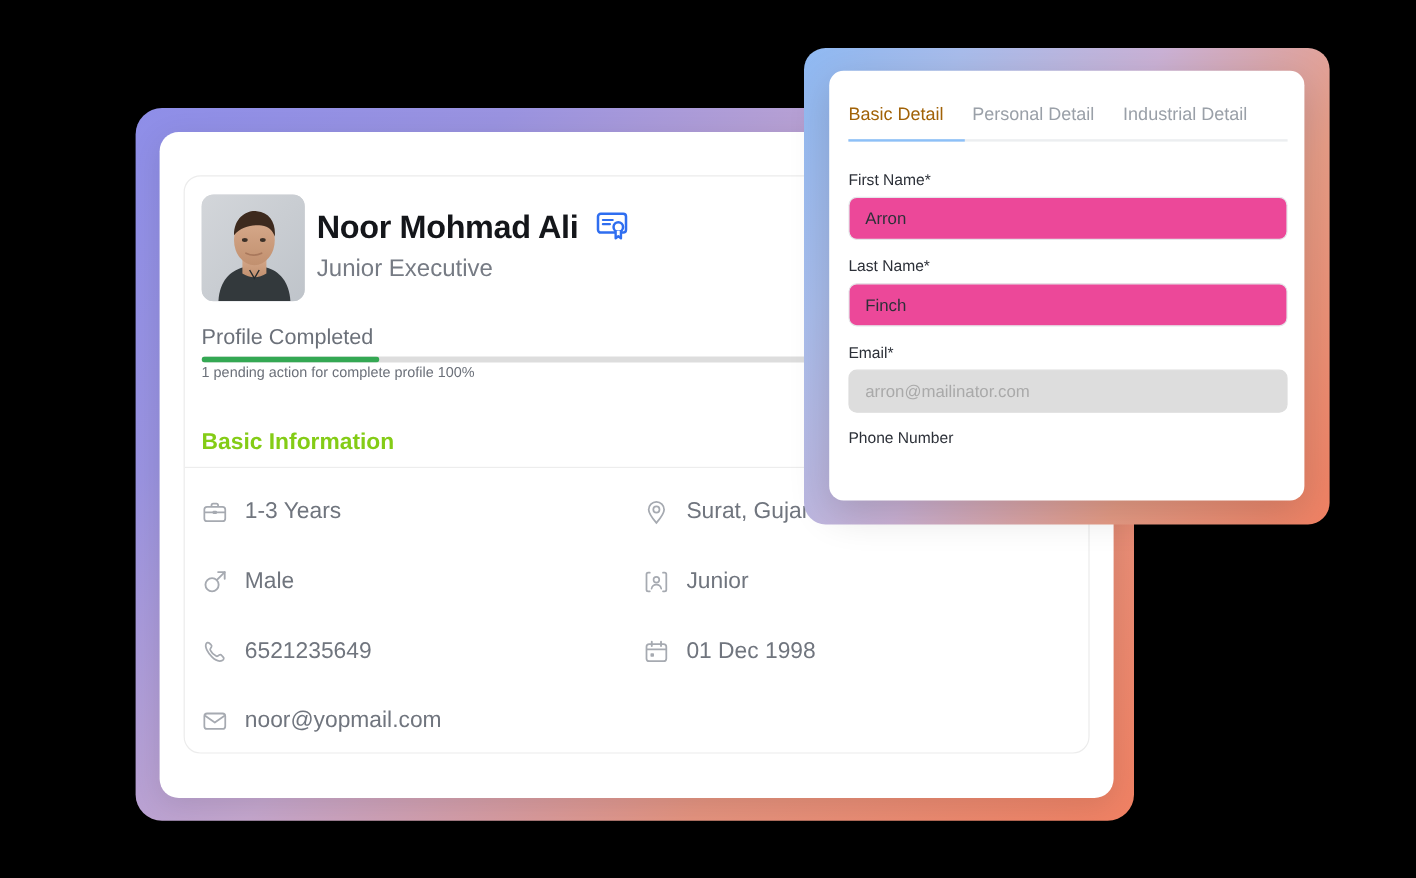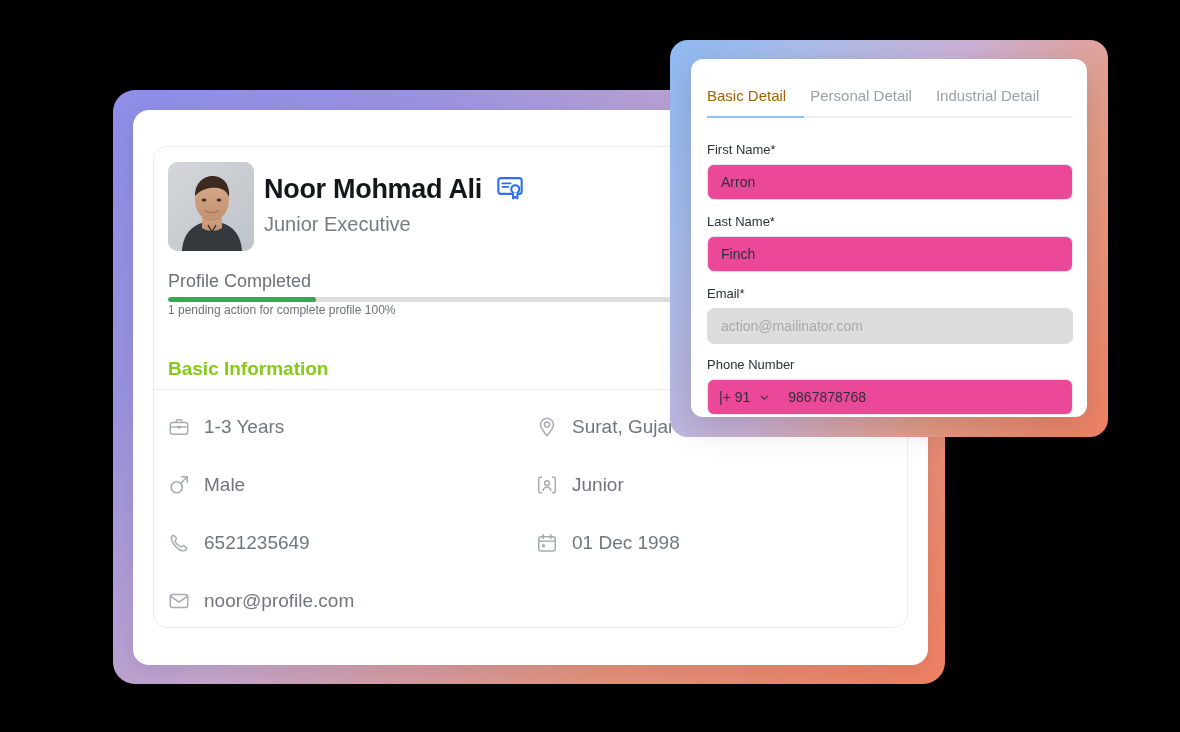--- a/index.html
+++ b/index.html
@@ -356,21 +356,21 @@
       <rect x="6.6" y="13.4" width="3.2" height="3.2" rx="0.7" fill="currentColor"></rect>
     </svg>
     <span class="info-text">01 Dec 1998</span>
   </div>
 
   <div class="info-item">
     <svg class="info-icon" viewBox="0 0 24 24" fill="none">
       <rect x="2.5" y="5" width="19" height="14" rx="2.5" stroke="currentColor" stroke-width="1.6"></rect>
       <path d="M3.5 7.2 12 13.2l8.5-6" stroke="currentColor" stroke-width="1.6" stroke-linecap="round" stroke-linejoin="round"></path>
     </svg>
-    <span class="info-text">noor@profile.com</span>
+    <span class="info-text">noor@yopmail.com</span>
   </div>
 
 </div>
 
 <div id="detail-card-frame"></div>
 <div id="detail-card"></div>
 
 <div id="tabs">
   <div class="tab active">Basic Detail</div>
   <div class="tab">Personal Detail</div>
@@ -389,28 +389,19 @@
 <div class="field-group" style="top:204px;">
   <span class="field-label">Last Name*</span>
   <div class="field-box">
     <span>Finch</span>
   </div>
 </div>
 
 <div class="field-group" style="top:276px;">
   <span class="field-label">Email*</span>
   <div class="field-box disabled">
-    <span>action@mailinator.com</span>
+    <span>arron@mailinator.com</span>
   </div>
 </div>
 
 <div class="field-group" style="top:347px;">
   <span class="field-label">Phone Number</span>
-  <div class="field-box phone">
-    <span id="country-code">
-      <span>|+ 91</span>
-      <svg id="chevron-down-icon" viewBox="0 0 24 24" fill="none">
-        <path d="M5 9l7 7 7-7" stroke="currentColor" stroke-width="2.6" stroke-linecap="round" stroke-linejoin="round"></path>
-      </svg>
-    </span>
-    <span id="phone-number-value">9867878768</span>
-  </div>
 </div>
 
 </body></html>

